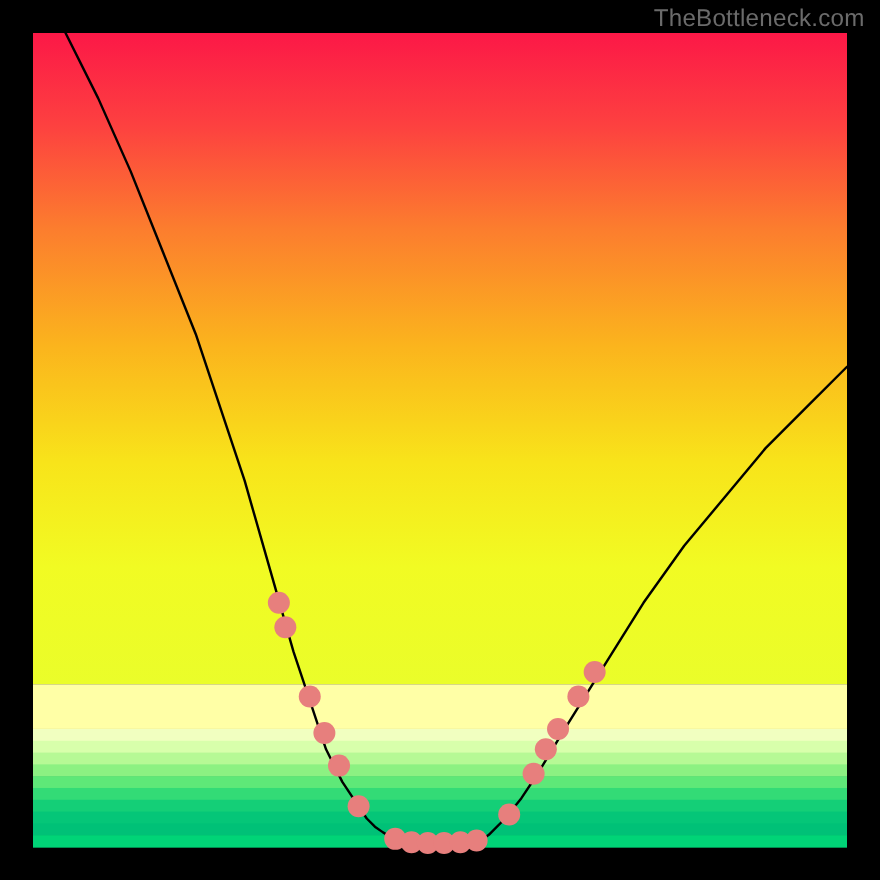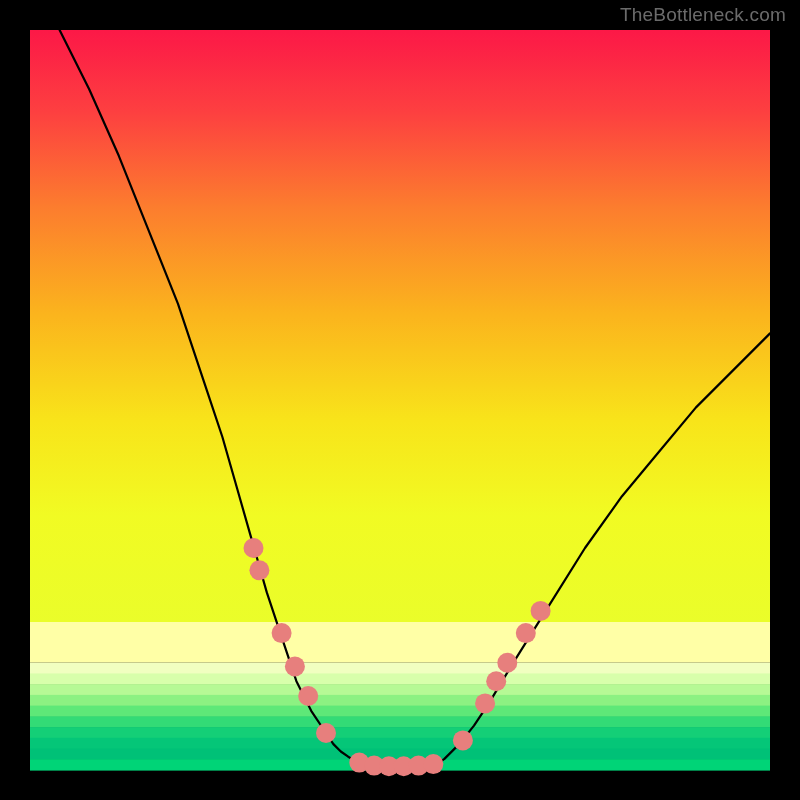--- a/index.html
+++ b/index.html
@@ -17,21 +17,21 @@
     height: 800px;
   }
   svg {
     display: block;
   }
   .watermark {
     position: absolute;
     top: 4px;
     right: 14px;
     color: #6b6b6b;
-    font-size: 19px;
+    font-size: 22px;
     letter-spacing: 0.2px;
     user-select: none;
   }
 </style>
 </head>
 <body>
 
 <div class="stage">
   <svg id="chart-svg" width="800" height="800" viewBox="0 0 800 800">
     <defs>

